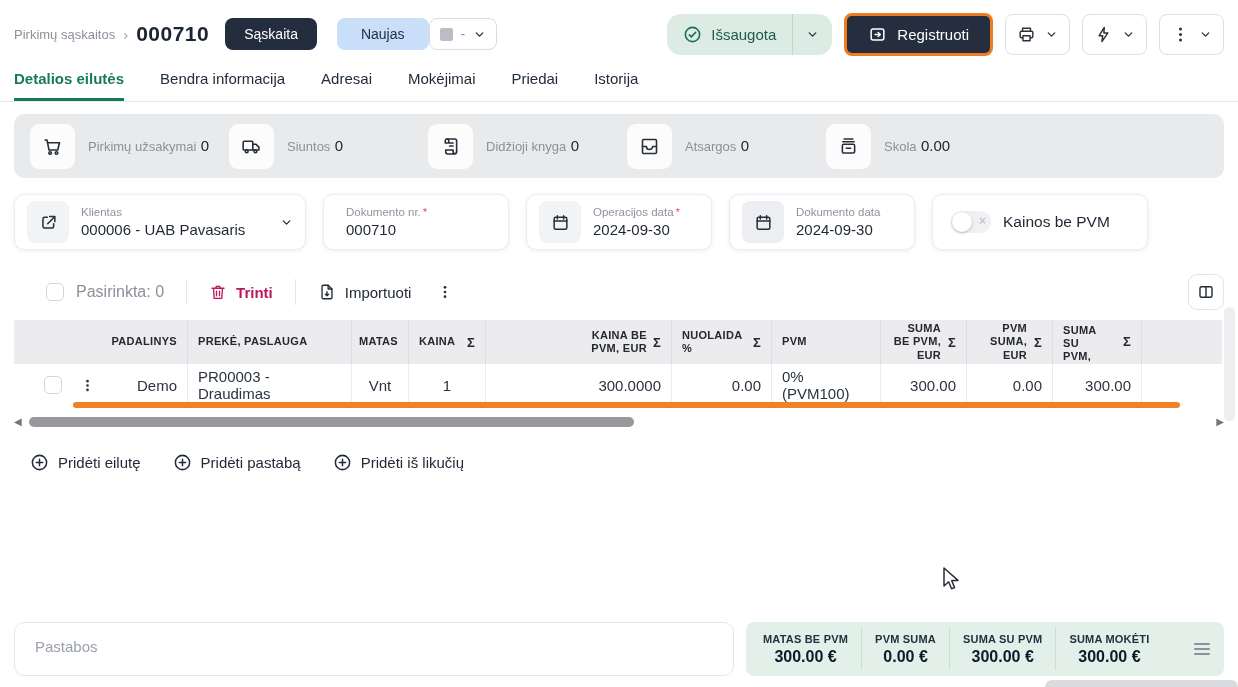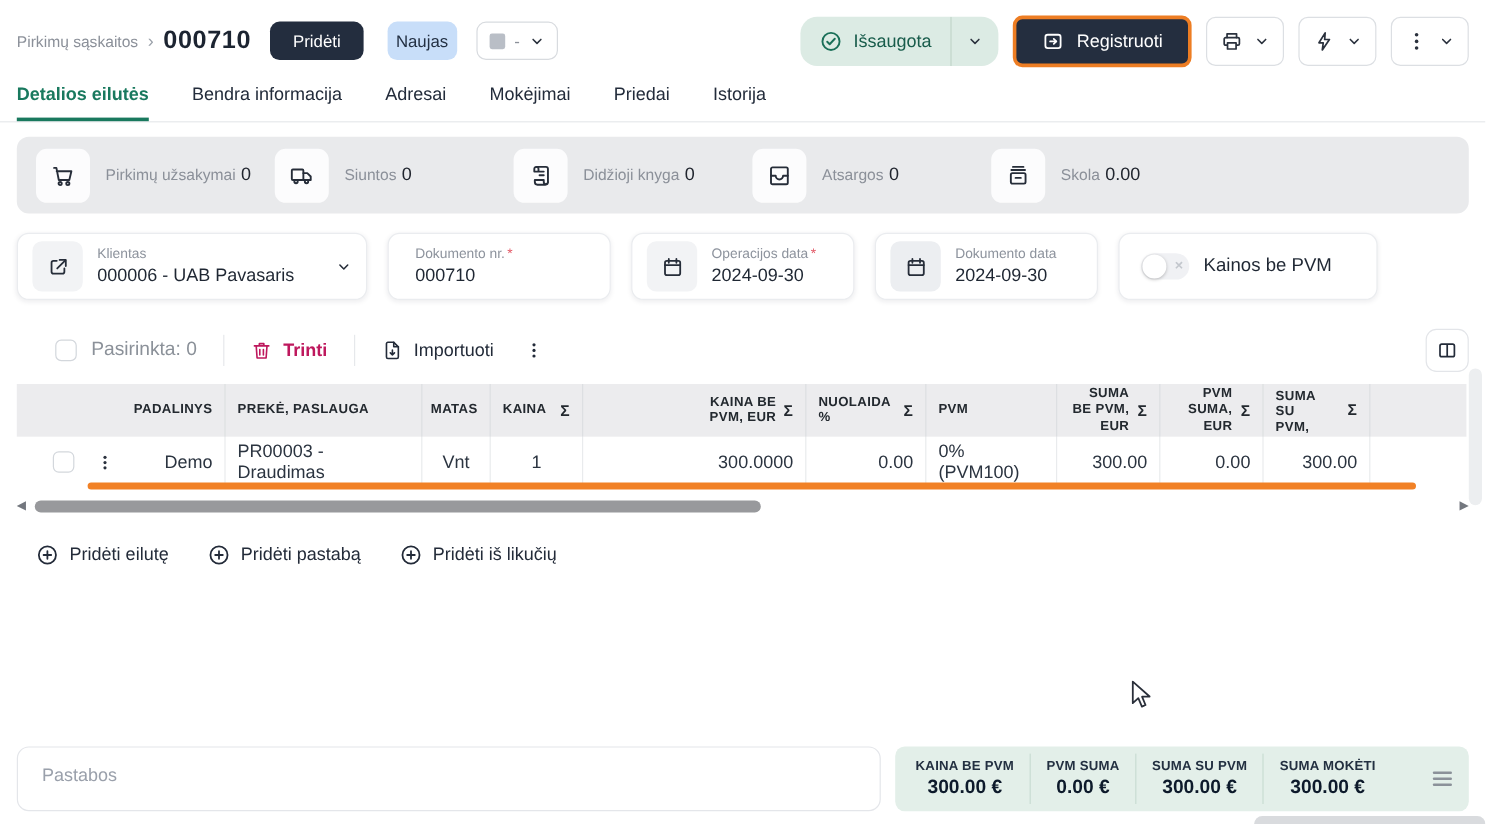--- a/index.html
+++ b/index.html
@@ -6,21 +6,21 @@
   body { background:#fff; }
   .page { width:1238px; height:687px; position:relative; background:#fff;
           font-family:"Liberation Sans", sans-serif; color:#242c39; overflow:hidden; }
 
   
   .topbar { display:flex; align-items:center; padding:10px 14px 0 14px; height:58px; }
   .crumb { font-size:13px; color:#8b9099; }
   .crumb-chev { font-size:15px; color:#9aa0a9; margin:0 8px; }
   .doc-number { font-size:21px; font-weight:bold; color:#1c2431; margin-right:16px; letter-spacing:.5px; }
   .chip-dark { background:#232d3e; color:#fff; font-size:14px; padding:8px 19px; border-radius:8px; margin-right:20px; }
-  .chip-blue { background:#c8def9; color:#233043; font-size:14px; padding:8px 7px; border-radius:8px; margin-right:16px; }
+  .chip-blue { background:#c8def9; color:#233043; font-size:14px; padding:8px 24px; border-radius:8px; }
   .mini-dd { display:flex; align-items:center; gap:8px; border:1px solid #d8dbdf; border-radius:8px;
              padding:7px 10px; background:#fff; }
   .mini-dd .sq { width:13px; height:13px; background:#b9bec6; border-radius:2px; }
   .mini-dd .dash { color:#8b9099; font-size:14px; }
   .chev { width:13px; height:13px; color:#2a313d; }
   .right-group { margin-left:auto; display:flex; align-items:center; gap:12px; }
   .saved-btn { display:flex; align-items:stretch; background:#dcebe4; border-radius:14px; overflow:hidden; }
   .saved-main { display:flex; align-items:center; gap:9px; padding:11px 16px; color:#185c4b; font-size:15px; }
   .saved-main svg { width:19px; height:19px; }
   .saved-sep { width:1px; background:#c2d6cb; }
@@ -141,21 +141,21 @@
 </style>
 </head>
 <body>
 
 <div class="page">
 
   <div class="topbar">
     <span class="crumb">Pirkimų sąskaitos</span>
     <span class="crumb-chev">›</span>
     <span class="doc-number">000710</span>
-    <span class="chip-dark">Pridėti</span>
+    <span class="chip-dark">Sąskaita</span>
     <span class="chip-blue">Naujas</span>
     <div class="mini-dd">
       <span class="sq"></span>
       <span class="dash">-</span>
       <svg class="chev" viewBox="0 0 24 24" fill="none" stroke="currentColor" stroke-width="2.4" stroke-linecap="round" stroke-linejoin="round">
           <path d="M6 9l6 6 6-6"></path>
         </svg>
     </div>
 
     <div class="right-group">
@@ -491,21 +491,21 @@
           <path d="M12 8v8M8 12h8"></path>
         </svg>
       <span>Pridėti iš likučių</span>
     </span>
   </div>
 
   <div class="bottombar">
     <textarea class="notes" placeholder="Pastabos" style=""></textarea>
     <div class="summary">
       <div class="sumcell">
-        <span class="sum-label">KAINA BE PVM</span>
+        <span class="sum-label">MATAS BE PVM</span>
         <span class="sum-value">300.00 €</span>
       </div>
       <div class="sumcell">
         <span class="sum-label">PVM SUMA</span>
         <span class="sum-value">0.00 €</span>
       </div>
       <div class="sumcell">
         <span class="sum-label">SUMA SU PVM</span>
         <span class="sum-value">300.00 €</span>
       </div>

